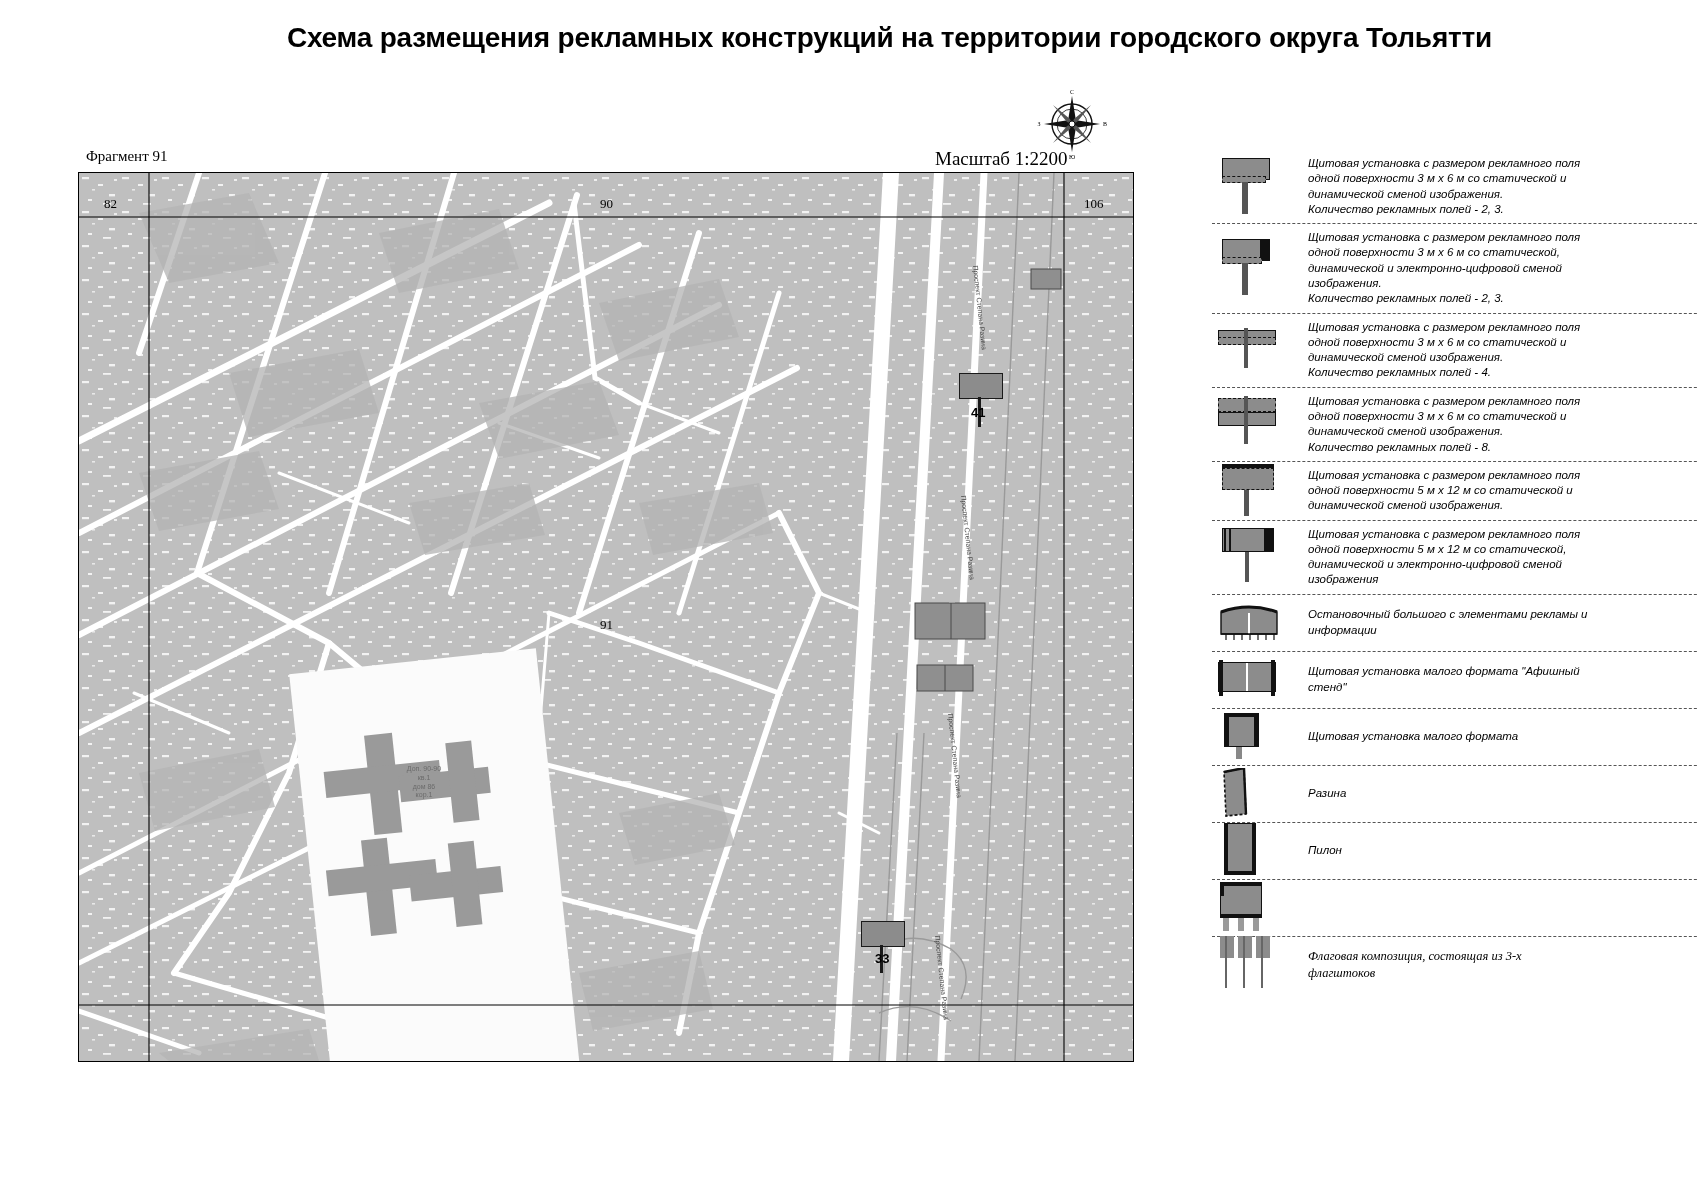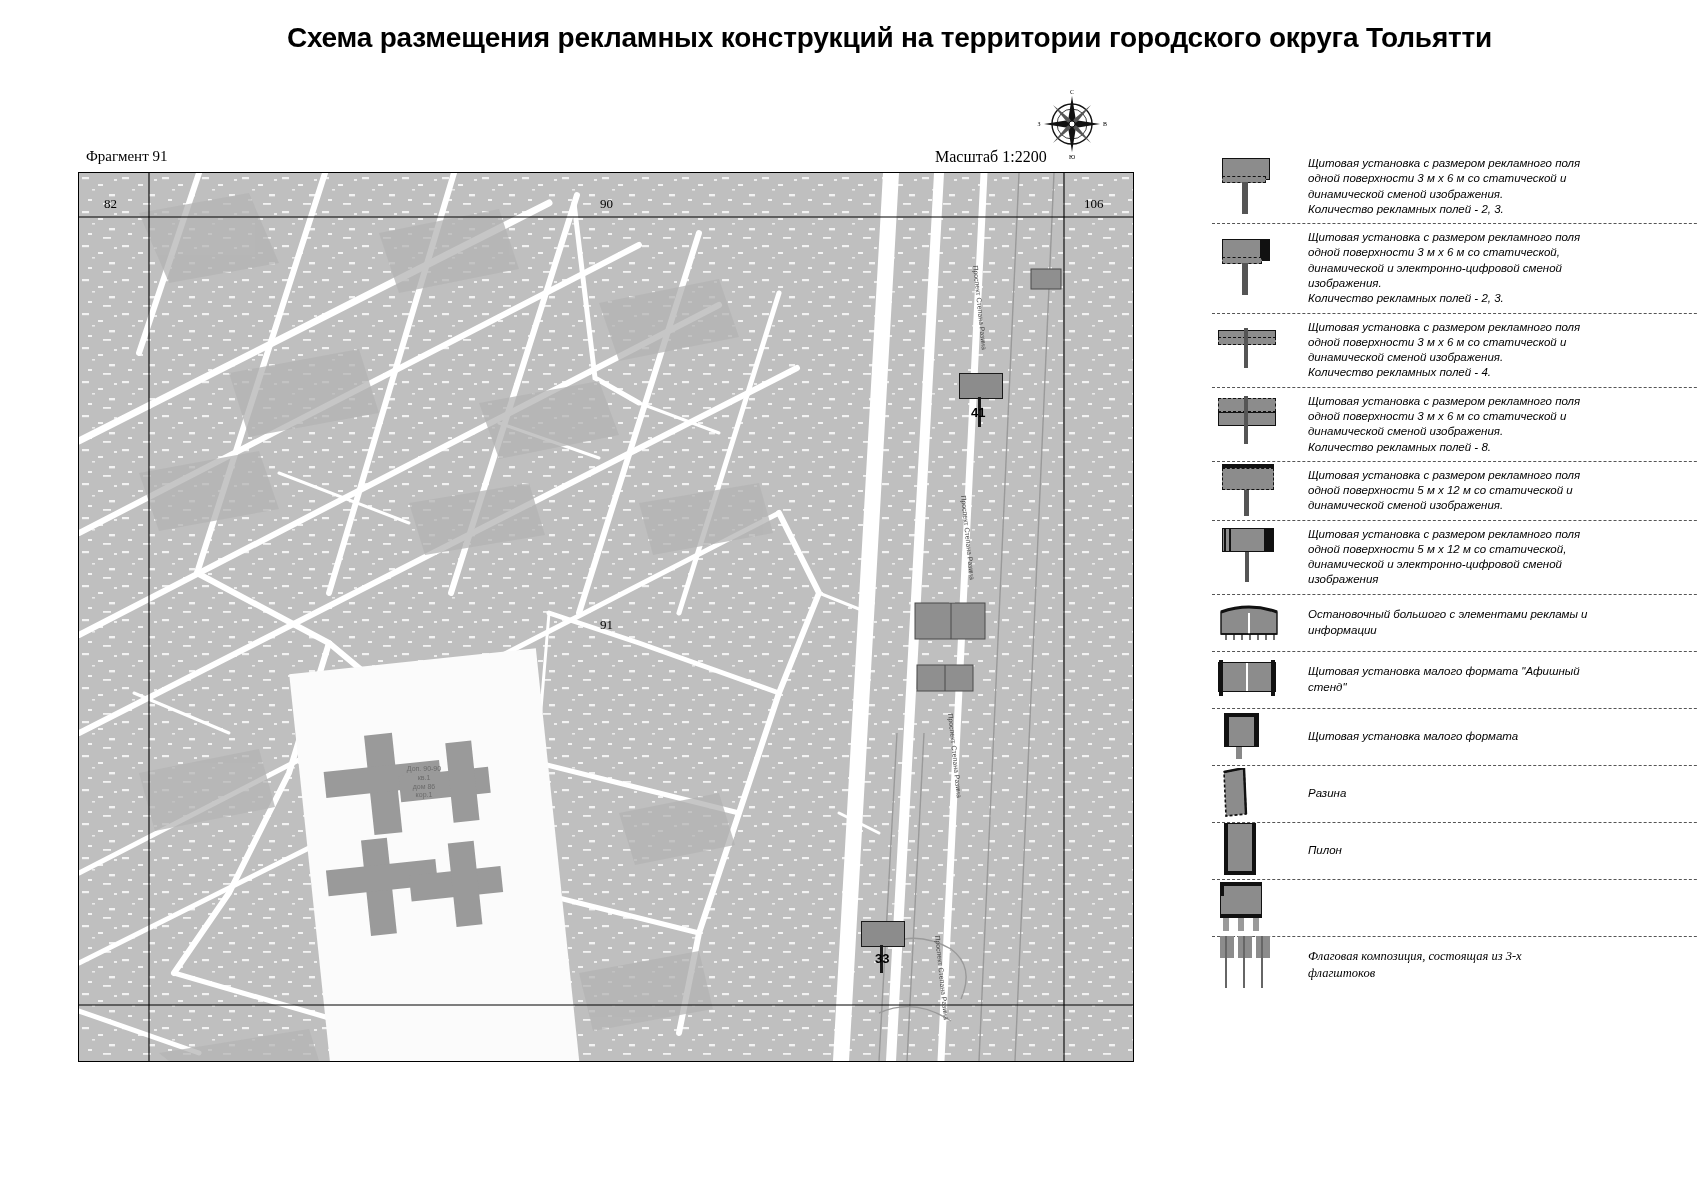--- a/index.html
+++ b/index.html
@@ -10,21 +10,21 @@
     position:absolute;left:0;top:22px;width:1697px;text-align:center;
     font-family:"Liberation Sans",sans-serif;
     font-weight:bold;font-size:28px;letter-spacing:-0.2px;color:#000;margin-left:41px;
   }
 
   
   #compass{position:absolute;left:1036px;top:88px;width:72px;height:72px;}
 
   
   #frag-label{position:absolute;left:86px;top:148px;font-family:"Liberation Serif",serif;font-size:15px;color:#000;}
-  #scale-label{position:absolute;left:935px;top:148px;font-family:"Liberation Serif",serif;font-size:16px;color:#000;}
+  #scale-label{position:absolute;left:935px;top:148px;font-family:"Liberation Serif",serif;font-size:19px;color:#000;}
 
   
   #map-frame{
     position:absolute;left:78px;top:172px;width:1054px;height:888px;
     border:1px solid #000;background:#f0abfc;overflow:hidden;
   }
   #map-canvas{position:absolute;left:0;top:0;width:1054px;height:888px;}
   .cell-num{
     position:absolute;font-family:"Liberation Serif",serif;font-size:13px;color:#000;
     background:transparent;

